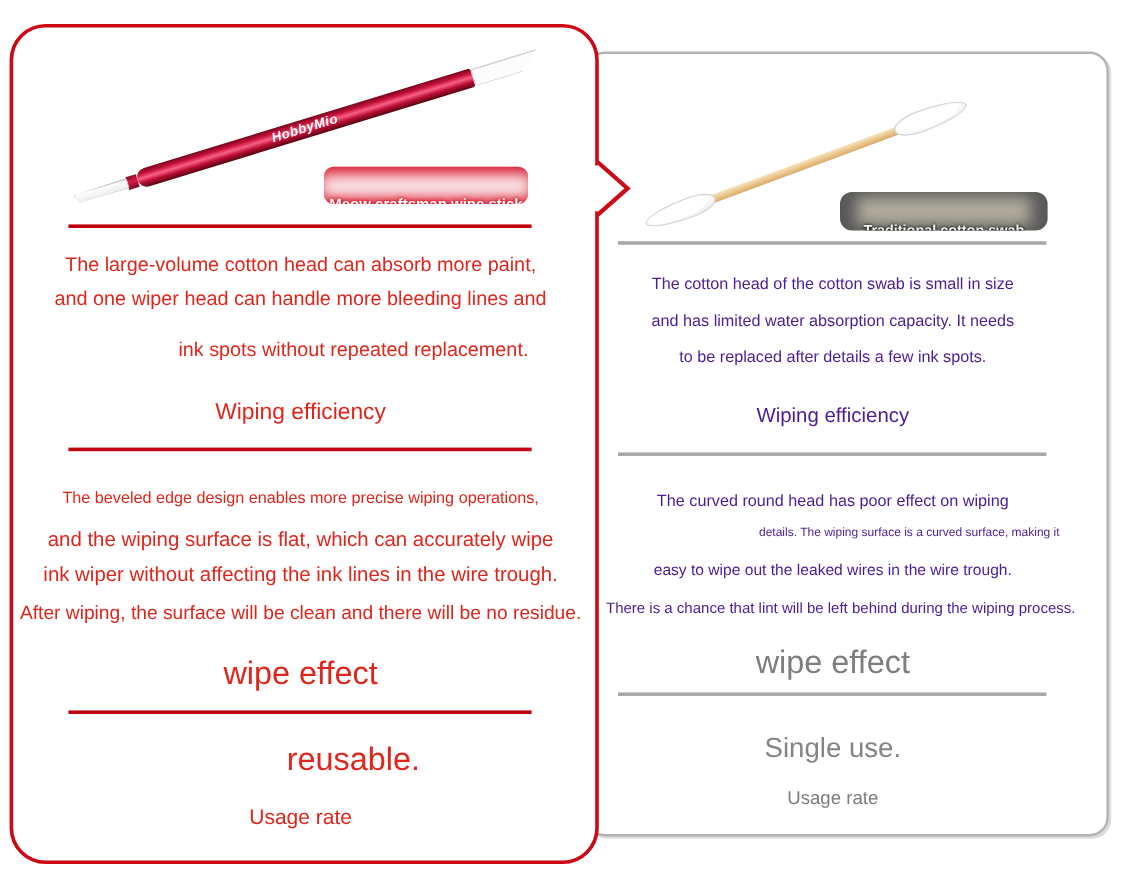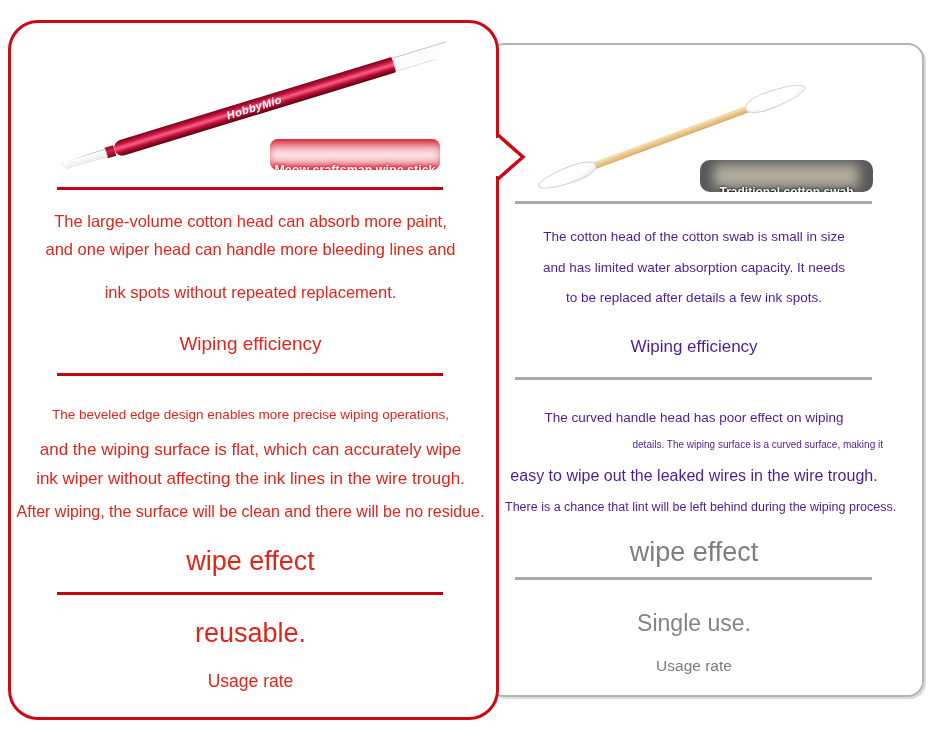--- a/index.html
+++ b/index.html
@@ -126,34 +126,34 @@
 
 <div class="tag tag-left">
   <div class="blur-band"></div>
   <span>Meow craftsman wipe stick</span>
 </div>
 
 <div class="sep sep-red" style="top:187px;"></div>
 
 <div class="txt l-red" style="top:212px;font-size:16.5px;">The large-volume cotton head can absorb more paint,</div>
 <div class="txt l-red" style="top:240px;font-size:16.5px;">and one wiper head can handle more bleeding lines and</div>
-<div class="txt l-red" style="top:283px;font-size:16.5px;">ink spots without repeated replacement.</div>
+<div class="txt l-red" style="top:283px;font-size:16.5px;padding-left:44px;">ink spots without repeated replacement.</div>
 <div class="txt l-red" style="top:333px;font-size:19px;">Wiping efficiency</div>
 
 <div class="sep sep-red" style="top:373px;"></div>
 
 <div class="txt l-red" style="top:407px;font-size:13.5px;">The beveled edge design enables more precise wiping operations,</div>
 <div class="txt l-red" style="top:440px;font-size:17px;">and the wiping surface is flat, which can accurately wipe</div>
 <div class="txt l-red" style="top:469px;font-size:17px;">ink wiper without affecting the ink lines in the wire trough.</div>
 <div class="txt l-red" style="top:503px;font-size:16px;">After wiping, the surface will be clean and there will be no residue.</div>
 <div class="txt l-red" style="top:546px;font-size:27px;">wipe effect</div>
 
 <div class="sep sep-red" style="top:592px;"></div>
 
-<div class="txt l-red" style="top:618px;font-size:27px;">reusable.</div>
+<div class="txt l-red" style="top:618px;font-size:27px;padding-left:44px;">reusable.</div>
 <div class="txt l-red" style="top:671px;font-size:17.5px;">Usage rate</div>
 
 <div class="swab">
   <div class="head head-left"></div>
   <div class="wood"></div>
   <div class="head head-right"></div>
 </div>
 
 <div class="tag tag-right">
   <div class="blur-band"></div>
@@ -162,22 +162,22 @@
 
 <div class="sep sep-gray" style="top:201px;"></div>
 
 <div class="txt r-gray" style="top:229px;font-size:13.5px;">The cotton head of the cotton swab is small in size</div>
 <div class="txt r-gray" style="top:260px;font-size:13.5px;">and has limited water absorption capacity. It needs</div>
 <div class="txt r-gray" style="top:290px;font-size:13.5px;">to be replaced after details a few ink spots.</div>
 <div class="txt r-gray" style="top:337px;font-size:17px;">Wiping efficiency</div>
 
 <div class="sep sep-gray" style="top:377px;"></div>
 
-<div class="txt r-gray" style="top:410px;font-size:13.5px;">The curved handle head has poor effect on wiping</div>
+<div class="txt r-gray" style="top:410px;font-size:13.5px;">The curved round head has poor effect on wiping</div>
 <div class="txt r-gray" style="top:439px;font-size:10px;text-align:right;">details. The wiping surface is a curved surface, making it</div>
-<div class="txt r-gray" style="top:467px;font-size:16px;">easy to wipe out the leaked wires in the wire trough.</div>
+<div class="txt r-gray" style="top:467px;font-size:13px;">easy to wipe out the leaked wires in the wire trough.</div>
 <div class="txt r-gray" style="top:490px;font-size:12.5px;margin-top:10px;">There is a chance that lint will be left behind during the wiping process.</div>
 <div class="txt r-gray" style="top:537px;font-size:27px;color:#7e7e7e;">wipe effect</div>
 
 <div class="sep sep-gray" style="top:577px;"></div>
 
 <div class="txt r-gray" style="top:610px;font-size:23px;color:#848484;">Single use.</div>
 <div class="txt r-gray" style="top:657px;font-size:15.5px;color:#7c7c7c;">Usage rate</div>
 
 </body></html>

